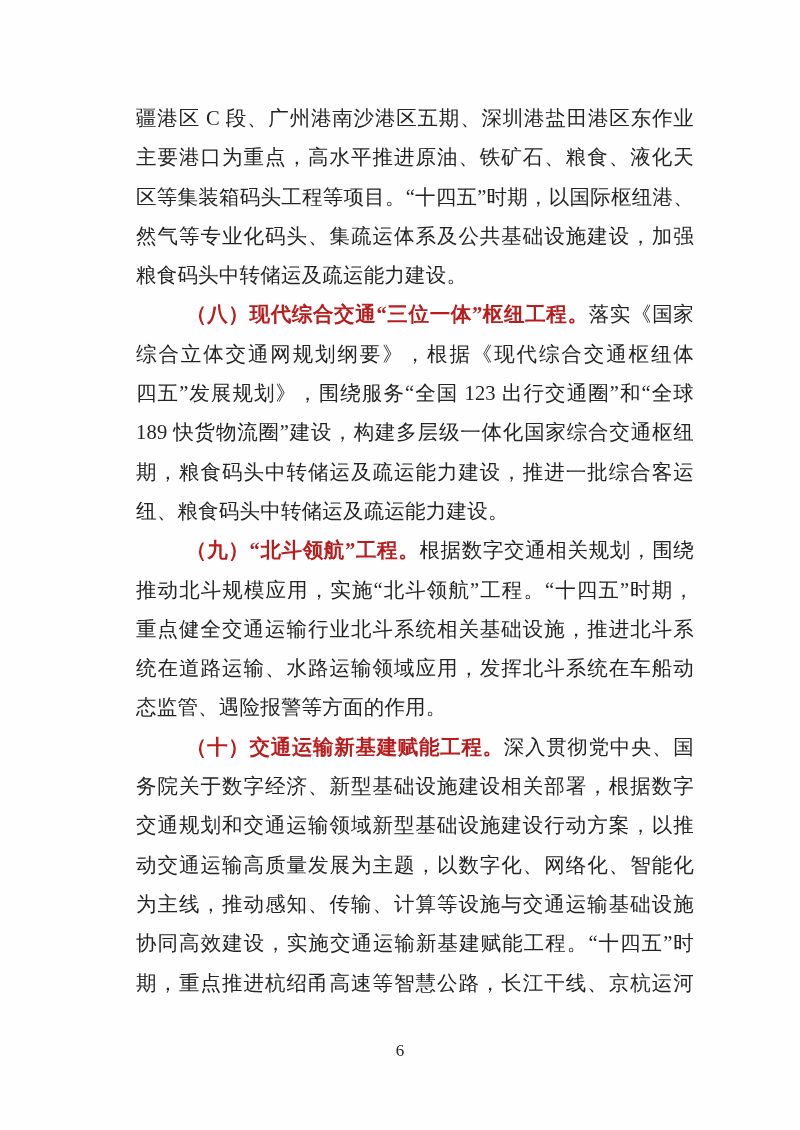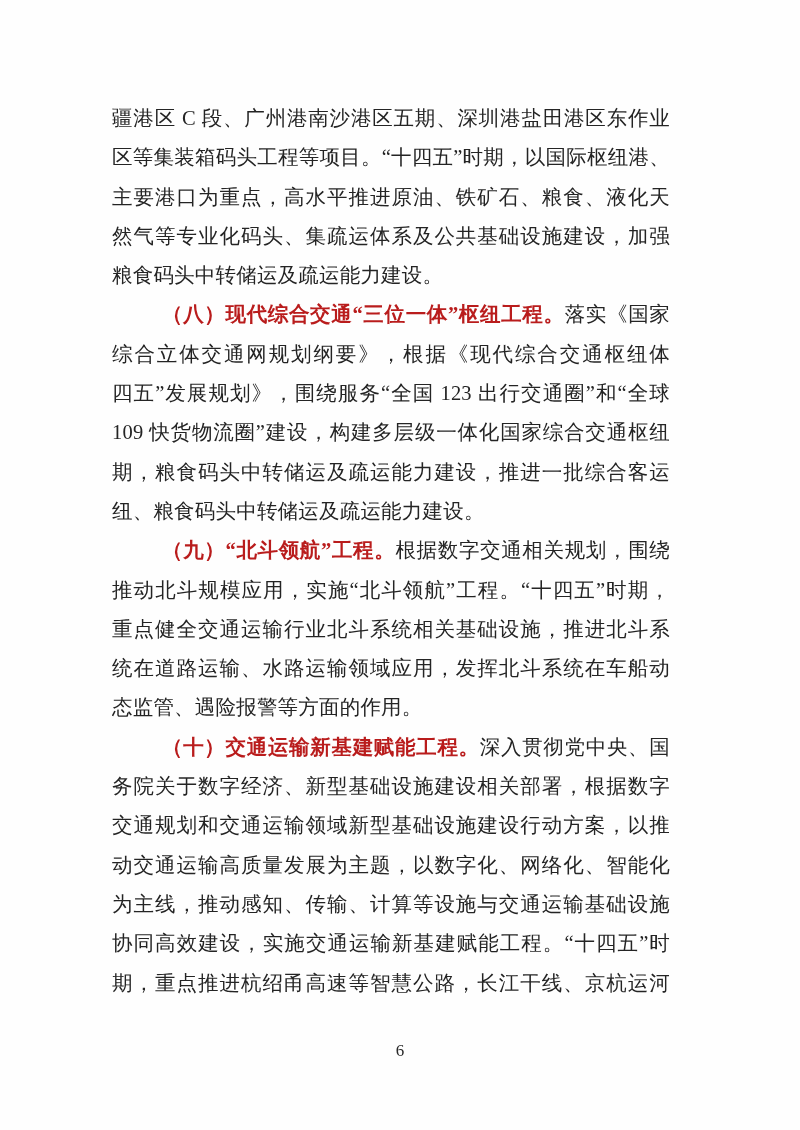--- a/index.html
+++ b/index.html
@@ -12,21 +12,21 @@
     position: relative;
     width: 800px;
     height: 1130px;
     margin: 0 auto;
     background: #fefefe;
     color: #242424;
     overflow: hidden;
   }
   .text-block {
     position: absolute;
-    left: 112px;
+    left: 136px;
     top: 99px;
     width: 558px;
   }
   .para { margin: 0; padding: 0; }
   .line {
     font-size: 20.5px;
     line-height: 39.3px;
     height: 39.3px;
     overflow: hidden;
     text-align: justify;
@@ -53,30 +53,30 @@
     color: #2a2a2a;
   }
 </style>
 </head>
 <body>
 
 <div class="page">
   <div class="text-block">
       <div class="para">
         <div class="line"><span>疆港区 C 段、广州港南沙港区五期、深圳港盐田港区东作业</span></div>
+        <div class="line"><span>主要港口为重点，高水平推进原油、铁矿石、粮食、液化天</span></div>
         <div class="line"><span>区等集装箱码头工程等项目。“十四五”时期，以国际枢纽港、</span></div>
-        <div class="line"><span>主要港口为重点，高水平推进原油、铁矿石、粮食、液化天</span></div>
         <div class="line"><span>然气等专业化码头、集疏运体系及公共基础设施建设，加强</span></div>
         <div class="line end"><span>粮食码头中转储运及疏运能力建设。</span></div>
       </div>
       <div class="para">
         <div class="line indent"><b>（八）现代综合交通“三位一体”枢纽工程。</b><span>落实《国家</span></div>
         <div class="line"><span>综合立体交通网规划纲要》，根据《现代综合交通枢纽体系“十</span></div>
         <div class="line"><span>四五”发展规划》，围绕服务“全国 123 出行交通圈”和“全球</span></div>
-        <div class="line"><span>109 快货物流圈”建设，构建多层级一体化国家综合交通枢纽</span></div>
+        <div class="line"><span>189 快货物流圈”建设，构建多层级一体化国家综合交通枢纽</span></div>
         <div class="line"><span>期，粮食码头中转储运及疏运能力建设，推进一批综合客运枢</span></div>
         <div class="line end"><span>纽、粮食码头中转储运及疏运能力建设。</span></div>
       </div>
       <div class="para">
         <div class="line indent"><b>（九）“北斗领航”工程。</b><span>根据数字交通相关规划，围绕</span></div>
         <div class="line"><span>推动北斗规模应用，实施“北斗领航”工程。“十四五”时期，</span></div>
         <div class="line"><span>重点健全交通运输行业北斗系统相关基础设施，推进北斗系</span></div>
         <div class="line"><span>统在道路运输、水路运输领域应用，发挥北斗系统在车船动</span></div>
         <div class="line end"><span>态监管、遇险报警等方面的作用。</span></div>
       </div>

